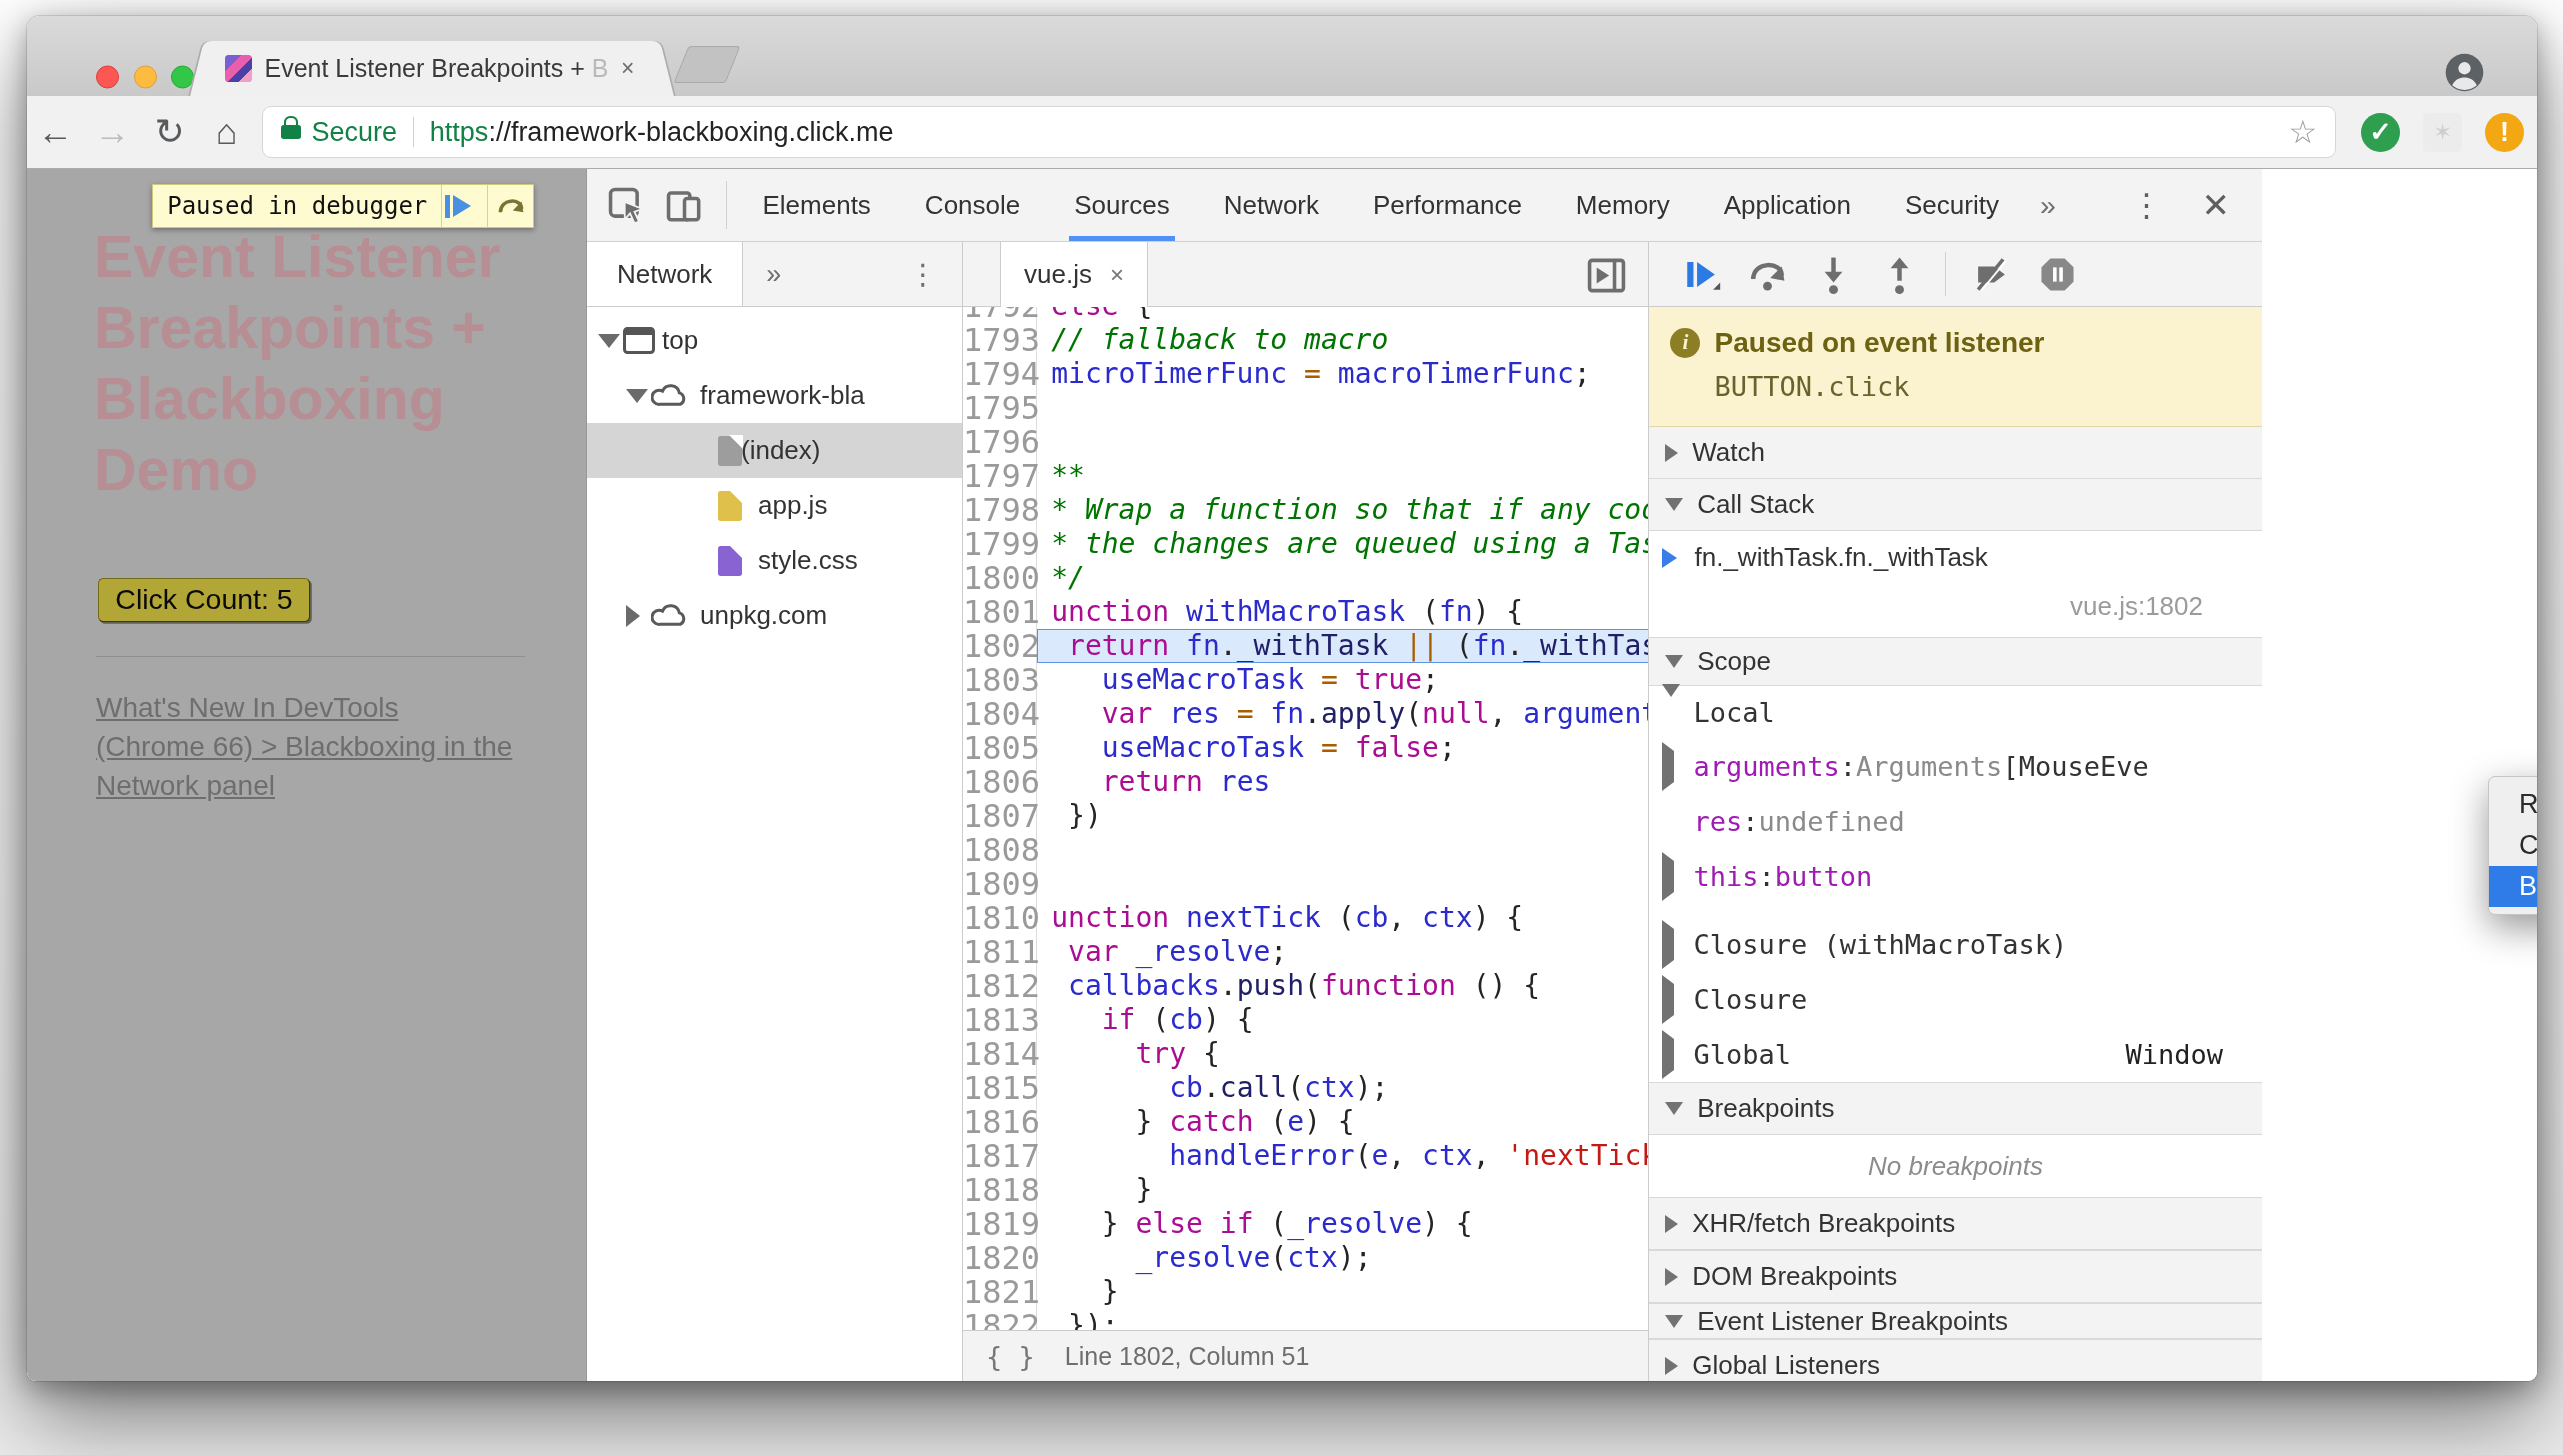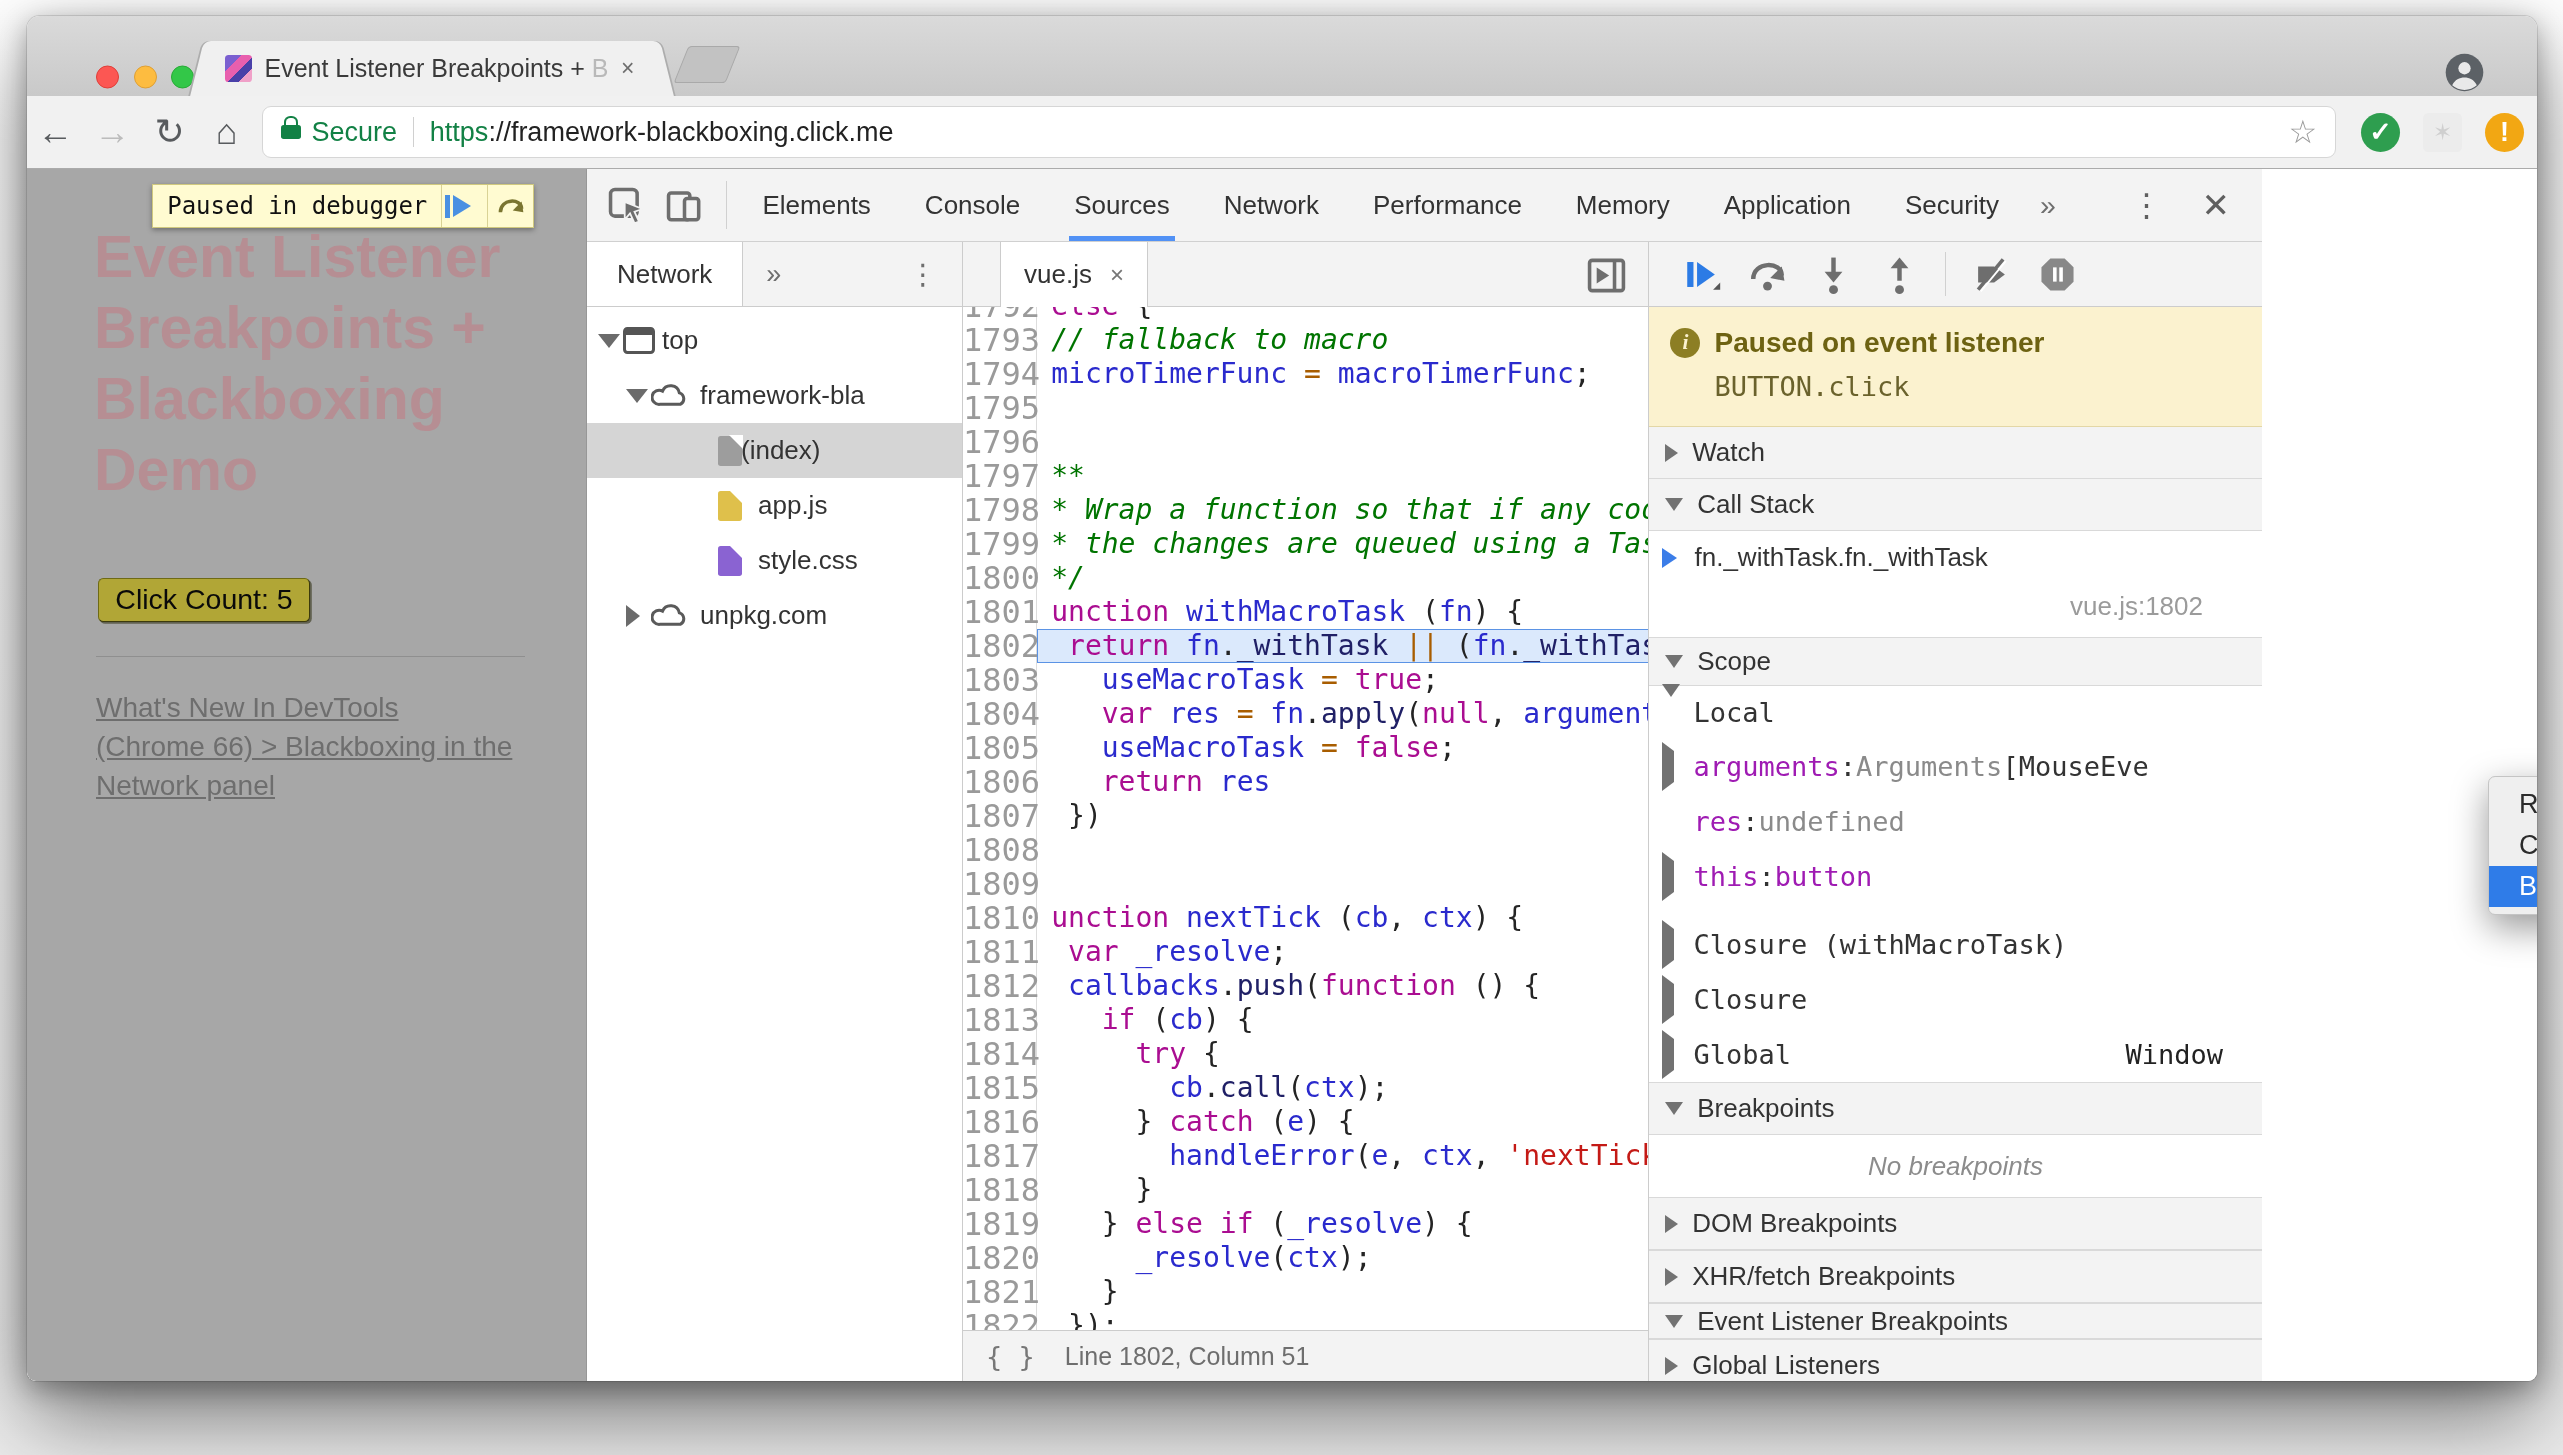--- a/index.html
+++ b/index.html
@@ -468,25 +468,25 @@
           <div class="sec-h bt" style="height:53px">
             <span class="tri d"></span>
             <span>Breakpoints</span>
           </div>
           <div class="row empty-row" style="height:62px">
             <span>No breakpoints</span>
           </div>
           <div id="bottom-sections" style="display:flex;flex-direction:column">
               <div class="sec-h bt" style="height: 53px;">
                 <span class="tri r"></span>
-                <span>DOM Breakpoints</span>
+                <span>XHR/fetch Breakpoints</span>
               </div>
               <div class="sec-h bt" style="height: 53px;">
                 <span class="tri r"></span>
-                <span>XHR/fetch Breakpoints</span>
+                <span>DOM Breakpoints</span>
               </div>
               <div class="sec-h bt" style="height: 36px;">
                 <span class="tri d"></span>
                 <span>Event Listener Breakpoints</span>
               </div>
               <div class="sec-h bt" style="height: 53px;">
                 <span class="tri r"></span>
                 <span>Global Listeners</span>
               </div>
             </div>

